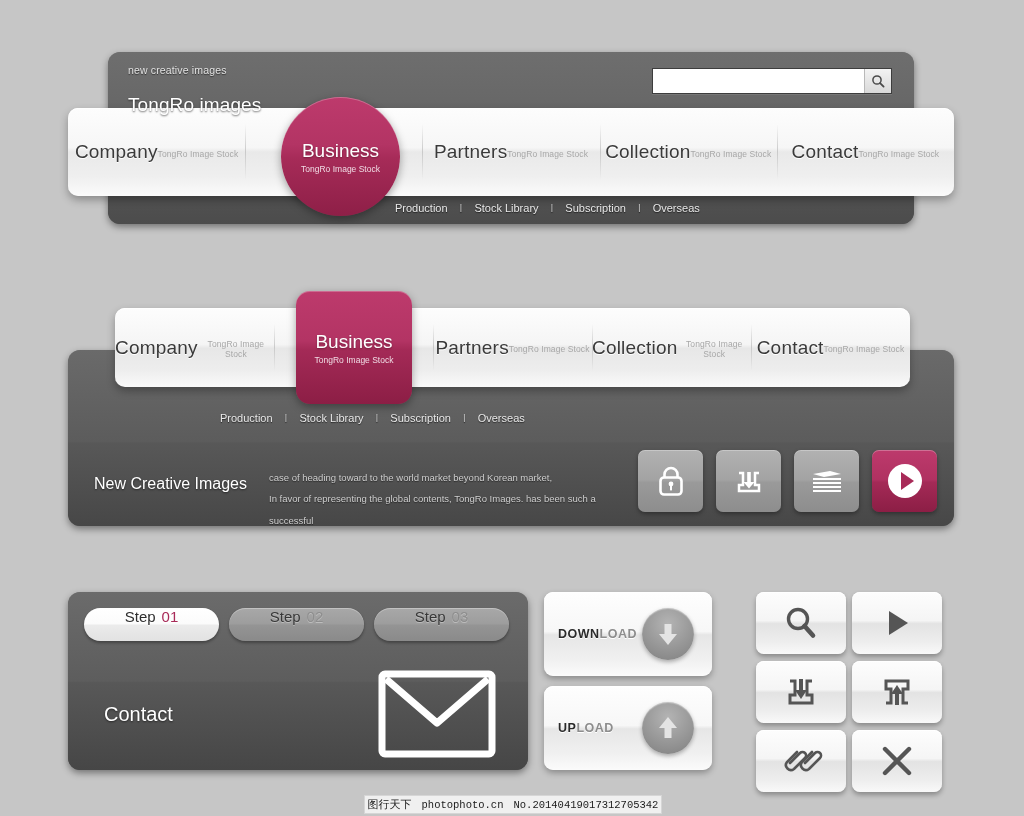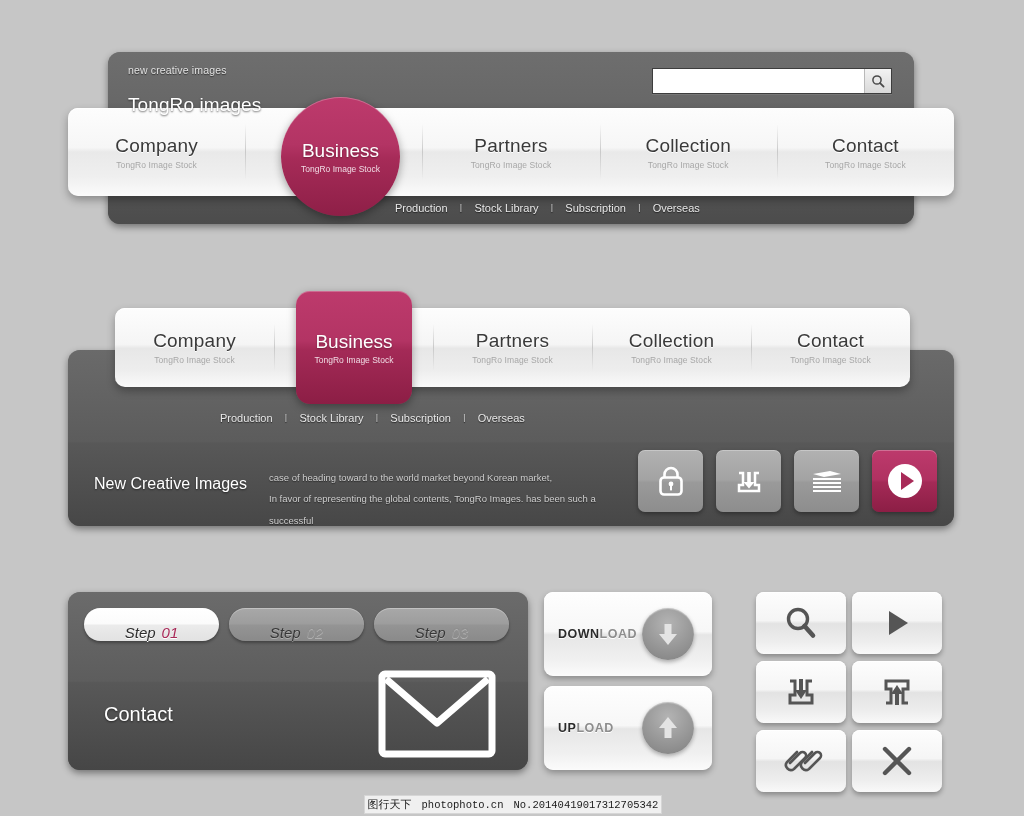--- a/index.html
+++ b/index.html
@@ -56,21 +56,21 @@
   
   #nav1 {
     position:absolute; left:68px; top:108px; width:886px; height:88px;
     border-radius:10px; z-index:5;
     background: linear-gradient(180deg,#fdfdfd 0%,#f6f6f6 45%,#e9e9e9 50%,#efefef 78%,#fbfbfb 100%);
     box-shadow: 0 4px 9px rgba(0,0,0,.30), inset 0 1px 0 #ffffff;
     display:flex; align-items:center;
   }
   .navitem {
     flex:1; text-align:center; position:relative; cursor:pointer;
-    height:100%; display:flex; flex-direction:column;
+    height:100%; display:flex; flex-direction:row;
     align-items:center; justify-content:center;
   }
   .navitem + .navitem::before {
     content:""; position:absolute; left:0; top:16px; bottom:16px;
     width:1px; background:linear-gradient(180deg,rgba(0,0,0,0),#c9c9c9,rgba(0,0,0,0));
   }
   .navitem .t {
     font-size:19px; color:#3a3a3a; letter-spacing:.2px;
     text-shadow:0 1px 0 #ffffff;
   }
@@ -145,24 +145,24 @@
   
   #blk3 { left: 68px; top: 592px; width: 460px; height: 178px; }
   #blk3-inner {
     position:absolute; left:0; top:0; width:100%; height:100%;
     border-radius:12px; overflow:hidden;
     background: linear-gradient(180deg,#6b6b6b 0%,#5d5d5d 50%,#585858 51%,#464646 100%);
   }
   .steps { position:absolute; left:84px; top:608px; display:flex; gap:10px; z-index:5; }
   .step {
     width:135px; height:33px; border-radius:17px; cursor:pointer;
-    display:flex; align-items:flex-end; justify-content:center; gap:6px;
+    display:flex; align-items:flex-start; justify-content:center; gap:6px;
     background: linear-gradient(180deg,#a8a8a8 0%,#9d9d9d 48%,#949494 52%,#8a8a8a 100%);
     box-shadow: 0 2px 3px rgba(0,0,0,.33), inset 0 1px 0 rgba(255,255,255,.3);
-    font-size:15px; color:#383838; text-shadow:0 1px 0 rgba(255,255,255,.32);font-style:italic;
+    font-size:15px; color:#383838; text-shadow:0 1px 0 rgba(255,255,255,.32);
   }
   .step .num { color:#8e8e8e; }
   .step.active {
     background: linear-gradient(180deg,#ffffff 0%,#fbfbfb 48%,#ebebeb 52%,#e2e2e2 100%);
     color:#2e2e2e; text-shadow:0 1px 0 #fff;
   }
   .step.active .num { color:#a82a58; }
   .c-title {
     position:absolute; left:104px; top:703px; z-index:5;
     font-size:20px; color:#ffffff; text-shadow:0 1px 2px rgba(0,0,0,.55);

